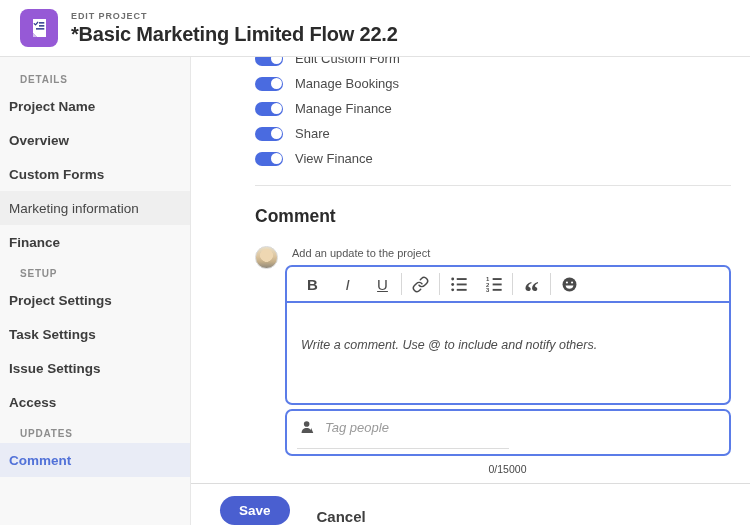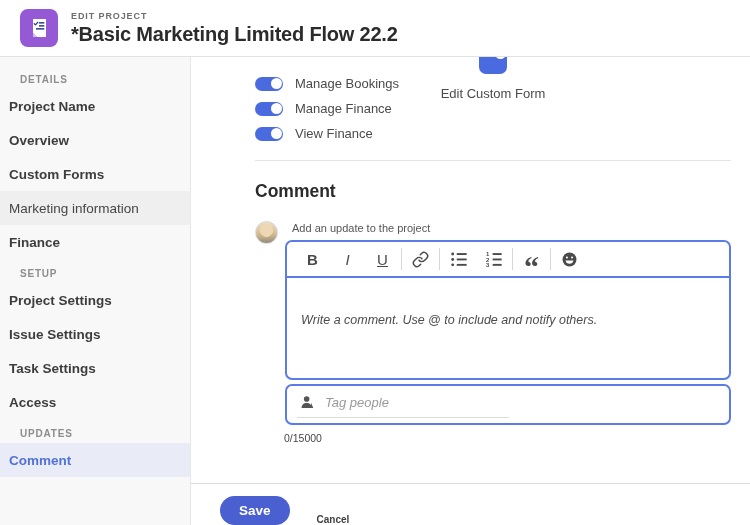--- a/index.html
+++ b/index.html
@@ -59,21 +59,21 @@
 
   
   .main { flex: 1; display: flex; flex-direction: column; min-width: 0; background: #fff; }
   .scroll-area {
     flex: 1; overflow: hidden;
     padding: 0 19px 0 64px;
   }
 
   
   .toggle-row { height: 25px; display: flex; align-items: center; gap: 12px; }
-  .toggle-row.clipped { margin-top: -11px; flex-direction: column; }
+  .toggle-row.clipped { margin-top: -11px; }
   .toggle {
     width: 28px; height: 14px; border-radius: 7px;
     background: #4a6be0; position: relative; cursor: pointer; flex: 0 0 28px;
   }
   .toggle .knob {
     position: absolute; top: 1.5px; right: 1.5px;
     width: 11px; height: 11px; border-radius: 50%; background: #fff;
   }
   .toggle-label { font-size: 13px; color: #4b4b4b; }
 
@@ -115,43 +115,43 @@
 
   .editor-body { height: 100px; padding: 32px 14px; cursor: text; border-radius: 29px; }
   .placeholder { font-style: italic; font-size: 12.5px; color: #4c4c4c; }
 
   .tag-box {
     margin-top: 4px; border: 2px solid #5b7ce8; border-radius: 7px;
     background: #fff; padding: 7px 10px 5px;
   }
   .tag-input-wrap {
     display: flex; align-items: center; gap: 9px;
-    width: 212px; padding: 1px 0 6px 2px;
+    width: 212px; padding: 1px 0 12px 2px;
     border-bottom: 1px solid #dcdcdc; cursor: text;
   }
   .tag-placeholder { font-style: italic; font-size: 13px; color: #9a9a9a; }
 
-  .char-counter { font-size: 10.5px; color: #474747; margin-top: 7px; margin-left: -1px; }
+  .char-counter { font-size: 10.5px; color: #474747; margin-top: 7px; margin-left: -1px; text-align: center; }
 
   
   .footer {
     flex: 0 0 42px; border-top: 1px solid #dcdcdc;
     display: flex; align-items: flex-end; padding-left: 29px; gap: 27px;
     background: #fff;
   }
   .save-btn {
     border: none; background: #4a5fd0; color: #fff;
     font-family: "Liberation Sans", sans-serif;
     font-size: 13.5px; font-weight: 700;
     padding: 7px 19px; border-radius: 16px; cursor: pointer;
   }
   .cancel-btn {
     border: none; background: transparent; color: #3f3f3f;
     font-family: "Liberation Sans", sans-serif;
-    font-size: 10px; font-weight: 600; cursor: pointer;
+    font-size: 15px; font-weight: 600; cursor: pointer;
   }
 </style>
 </head>
 <body>
 
 <div class="app">
 
   <div class="header">
     <div class="app-icon">
       <svg width="24" height="24" viewBox="0 0 24 24">
@@ -174,22 +174,22 @@
     <nav class="sidebar">
       <div class="nav-label">DETAILS</div>
       <div class="nav-item">Project Name</div>
       <div class="nav-item">Overview</div>
       <div class="nav-item">Custom Forms</div>
       <div class="nav-item highlighted">Marketing information</div>
       <div class="nav-item">Finance</div>
 
       <div class="nav-label">SETUP</div>
       <div class="nav-item">Project Settings</div>
+      <div class="nav-item">Task Settings</div>
       <div class="nav-item">Issue Settings</div>
-      <div class="nav-item">Task Settings</div>
       <div class="nav-item">Access</div>
 
       <div class="nav-label">UPDATES</div>
       <div class="nav-item selected">Comment</div>
     </nav>
 
     <div class="main">
       <div class="scroll-area">
 
         <div>
@@ -203,20 +203,26 @@
             <span class="toggle">
                 <span class="knob"></span>
               </span>
             <span class="toggle-label">Manage Bookings</span>
           </div>
           <div class="toggle-row">
             <span class="toggle">
                 <span class="knob"></span>
               </span>
             <span class="toggle-label">Manage Finance</span>
+          </div>
+          <div class="toggle-row">
+            <span class="toggle">
+                <span class="knob"></span>
+              </span>
+            <span class="toggle-label">Share</span>
           </div>
           <div class="toggle-row">
             <span class="toggle">
                 <span class="knob"></span>
               </span>
             <span class="toggle-label">View Finance</span>
           </div>
         </div>
 
         <hr class="content-divider">

